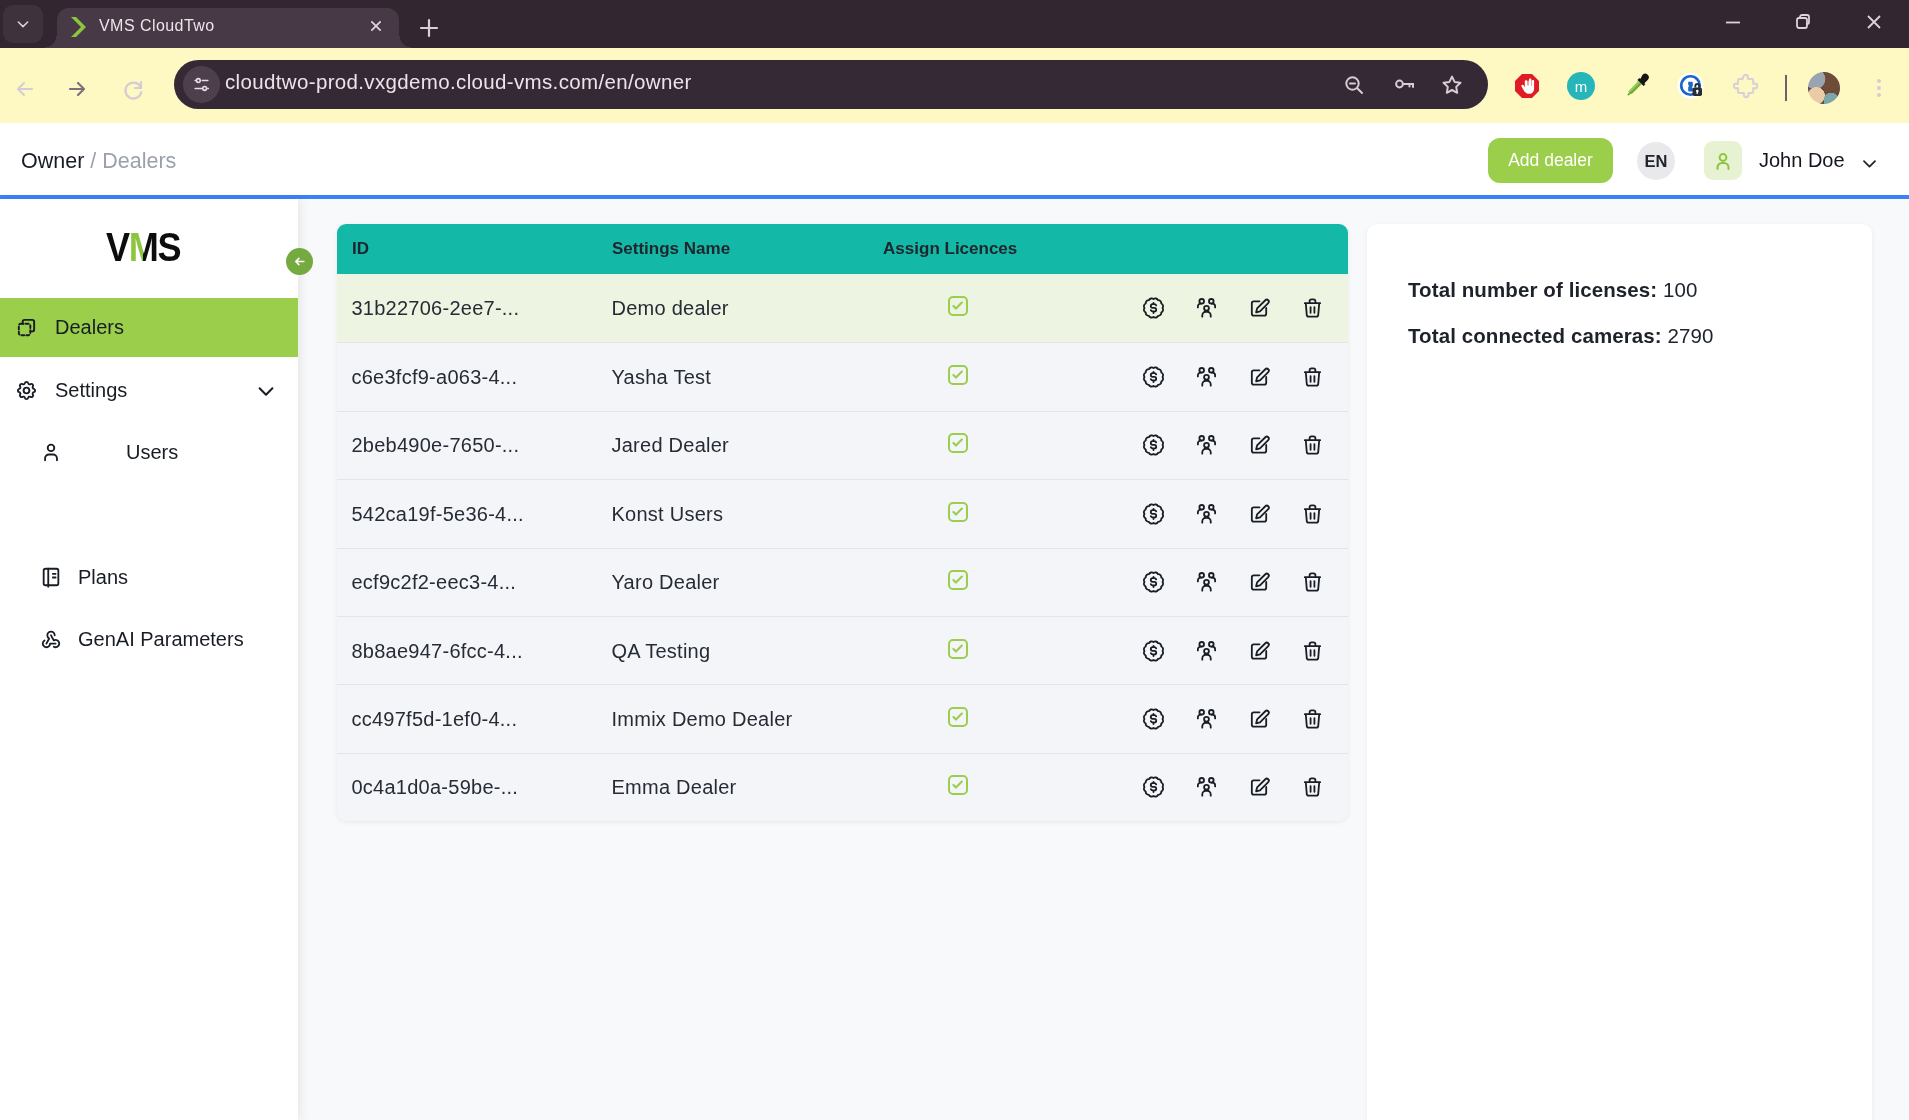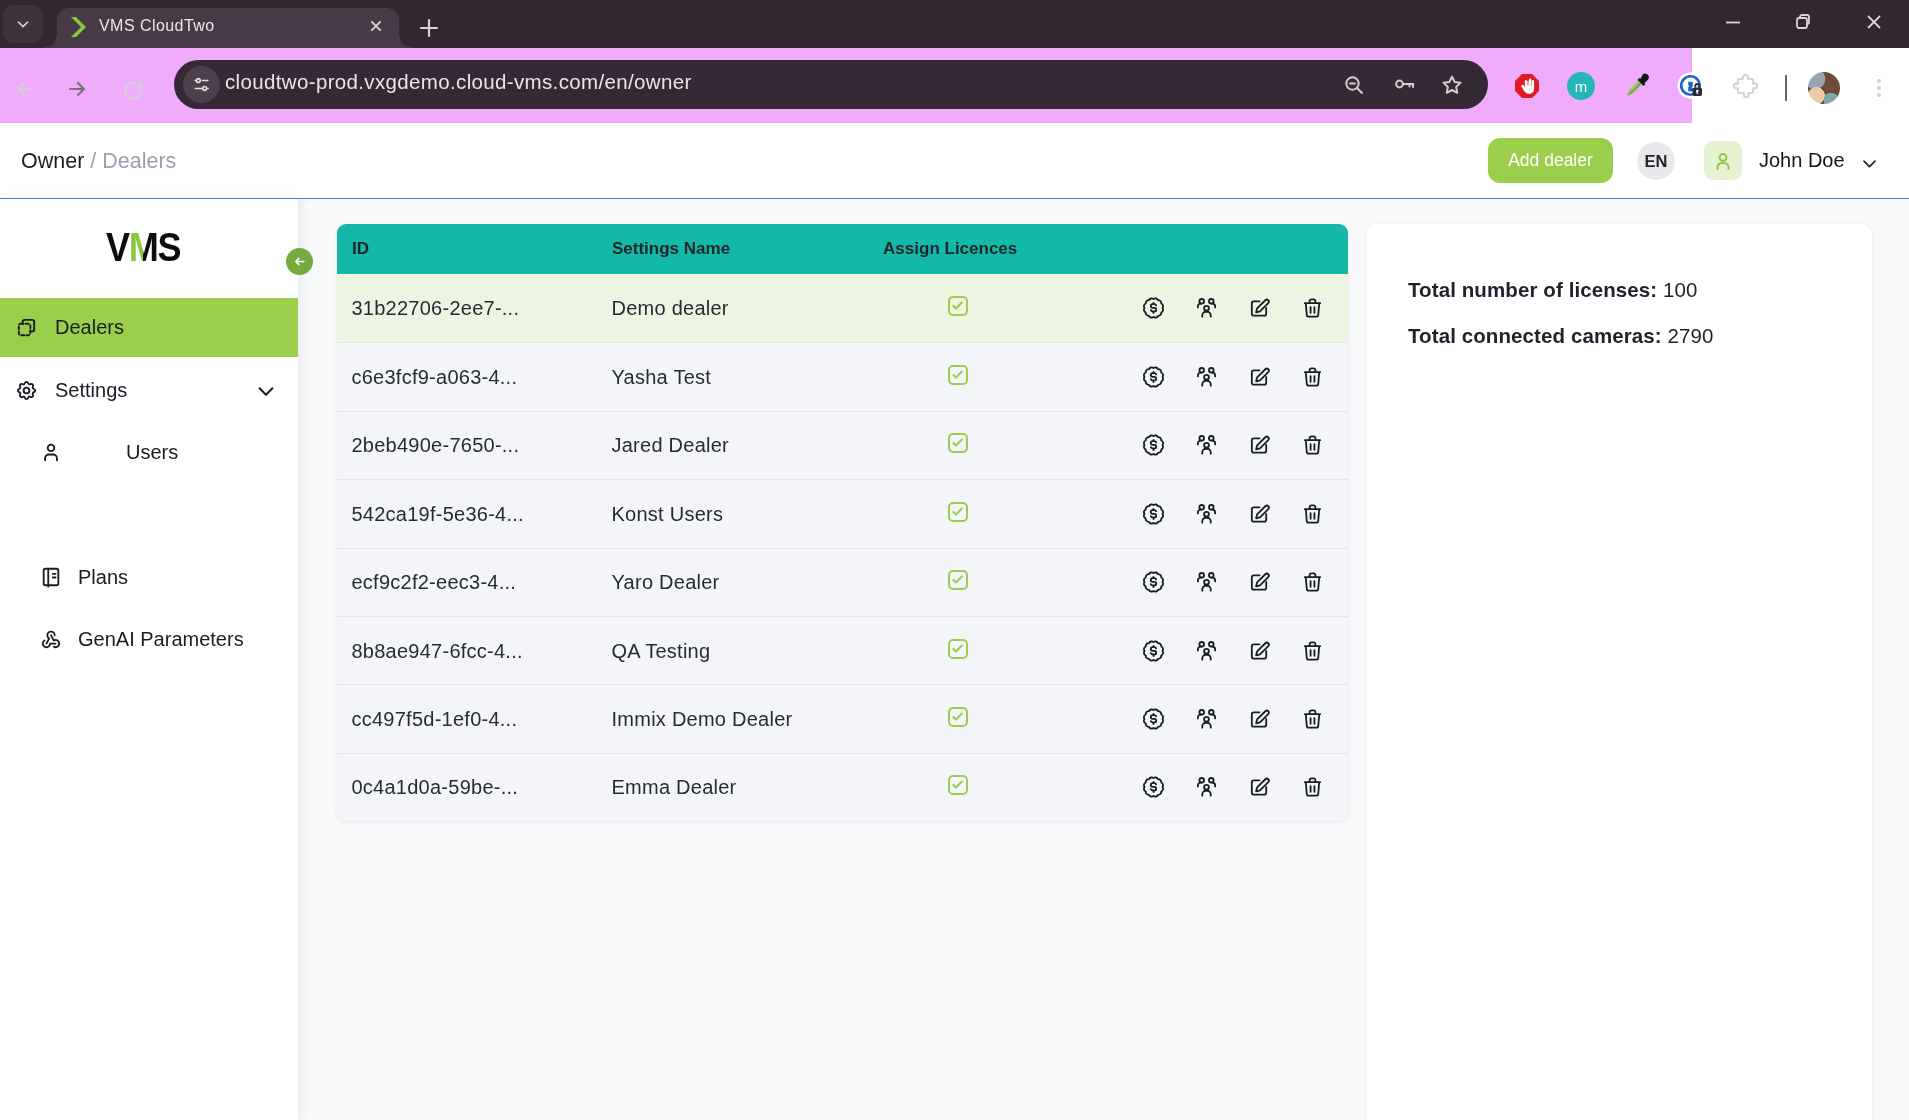--- a/index.html
+++ b/index.html
@@ -11,33 +11,33 @@
   #tab { position:absolute; left:57px; top:8px; width:342px; height:40px; background:#483946; border-radius:12px 12px 0 0; }
   #tab .fav { position:absolute; left:12px; top:7px; width:20px; height:24px; }
   #tab .title { position:absolute; left:42px; top:9px; font-size:16px; color:#ece4ea; letter-spacing:.45px; }
   #tab .close { position:absolute; left:309px; top:8px; width:20px; height:20px; color:#ded6dc; }
   #tab::before { content:''; position:absolute; left:-12px; bottom:0; width:12px; height:12px; background:radial-gradient(circle at 0 0, rgba(0,0,0,0) 0 11px, #483946 11.5px); }
   #tab::after { content:''; position:absolute; right:-12px; bottom:0; width:12px; height:12px; background:radial-gradient(circle at 100% 0, rgba(0,0,0,0) 0 11px, #483946 11.5px); }
   #newtab { position:absolute; left:417px; top:16px; width:24px; height:24px; color:#d8d0d6; }
   #wctl { position:absolute; right:0; top:0; height:44px; display:flex; }
   #wctl .b { width:70.5px; height:44px; display:flex; align-items:center; justify-content:center; color:#dcd4da; }
 
-  #toolbar { position:absolute; left:0; top:48px; width:1692px; height:75px; background:#f0abfc;text-decoration:underline; }
+  #toolbar { position:absolute; left:0; top:48px; width:1909px; height:75px; background:#fef9c3;text-decoration:underline; }
   .tbic { position:absolute; top:29px; width:24px; height:24px; color:#d6ccd3; }
   #urlbar { position:absolute; left:174px; top:12px; width:1314px; height:49px; border-radius:24.5px; background:#352935; }
   #siteinfo { position:absolute; left:9px; top:6px; width:37px; height:37px; border-radius:50%; background:#4e3f4c; display:flex; align-items:center; justify-content:center; }
   #urltxt { position:absolute; left:51px; top:10px; font-size:20.5px; color:#ece4ea; letter-spacing:.35px; }
   .pilic { position:absolute; top:13px; width:24px; height:24px; color:#d6ccd3; }
 
   
   .ext { position:absolute; top:24px; width:28px; height:28px; }
 
   
   #page { position:absolute; left:0; top:123px; width:1909px; height:997px; background:#f8f9fa; }
-  #appheader { position:absolute; left:0; top:0; width:1909px; height:76px; background:#fff; border-bottom:1px solid #3b82f6; }
+  #appheader { position:absolute; left:0; top:0; width:1909px; height:76px; background:#fff; border-bottom:4px solid #3b82f6; }
   #crumb { position:absolute; left:21px; top:25.5px; font-size:21.5px; color:#171c26; }
   #crumb .dim { color:#9aa1ad; }
   #addbtn { position:absolute; left:1488px; top:15px; width:125px; height:45px; border-radius:12px; background:#9bce4b; color:#fff; font-size:17.5px; display:flex; align-items:center; justify-content:center; }
   #encirc { position:absolute; left:1637px; top:19px; width:38px; height:38px; border-radius:50%; background:#e9e9ec; color:#20252d; font-size:16.5px; font-weight:bold; display:flex; align-items:center; justify-content:center; }
   #usersq { position:absolute; left:1704px; top:18px; width:38px; height:39px; border-radius:9px; background:#e7f2d3; display:flex; align-items:center; justify-content:center; color:#8cc63f; }
   #uname { position:absolute; left:1759px; top:26px; font-size:20px; color:#12161d; }
   #uchev { position:absolute; left:1860px; top:31px; width:19px; height:19px; color:#20252d; }
 
   
   #sidebar { position:absolute; left:0; top:76px; width:298px; height:921px; background:#fff; box-shadow:2px 0 10px rgba(60,60,80,.10); }

